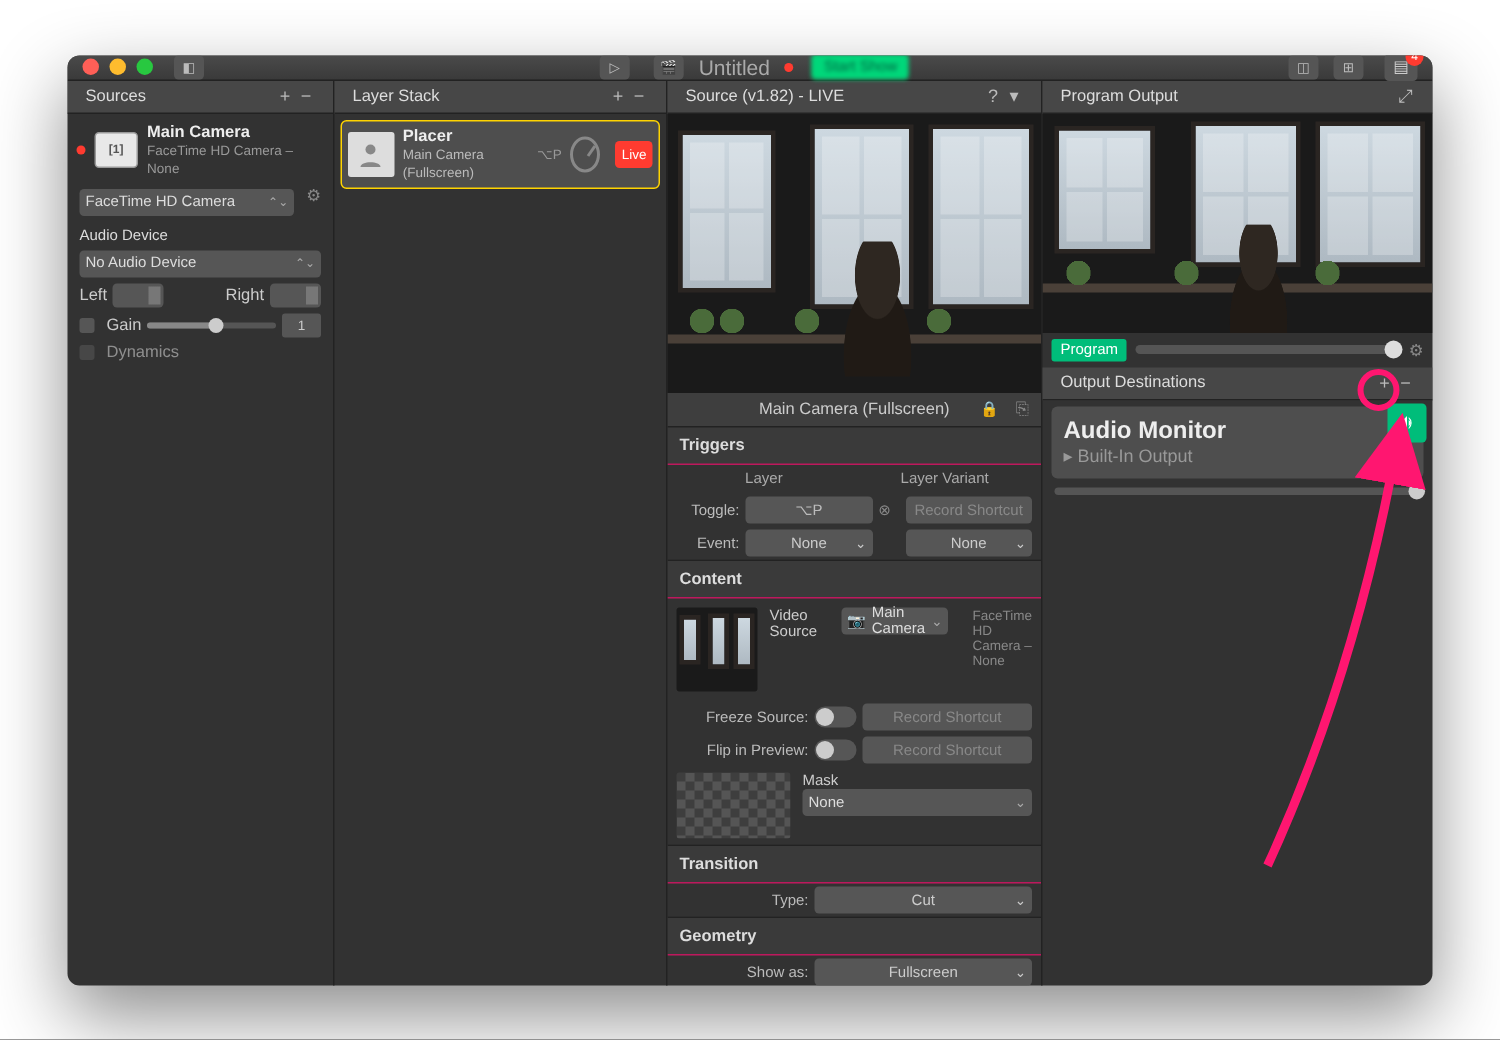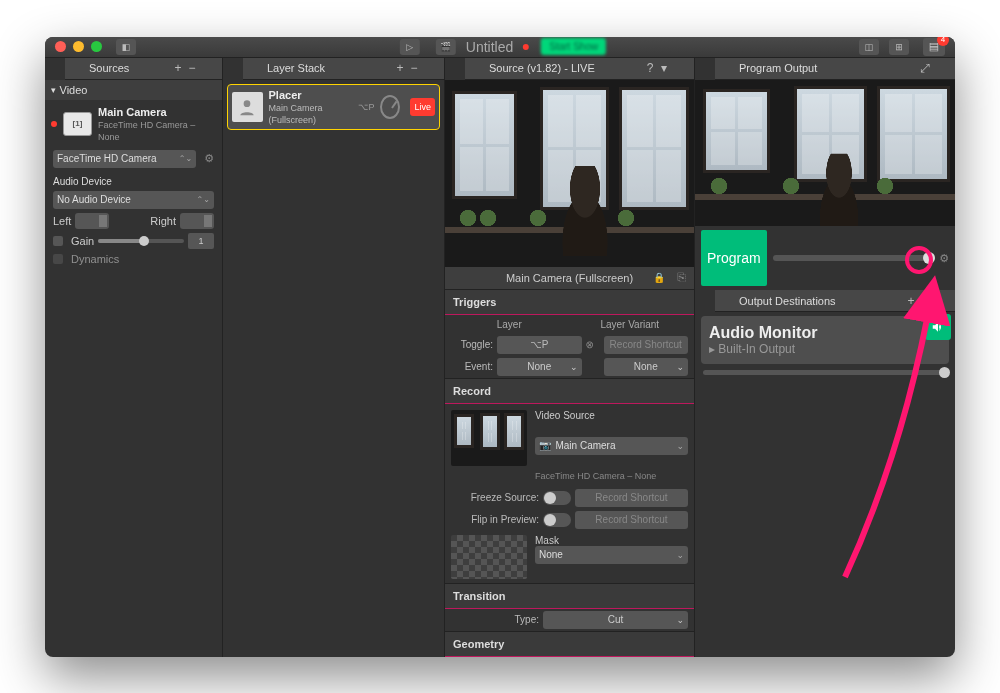--- a/index.html
+++ b/index.html
@@ -13,21 +13,21 @@
 .title-center { position:absolute; left:50%; transform:translateX(-50%); display:flex; align-items:center; gap:10px;}
 .title-txt { font-size:14px; color:#aaa; font-weight:400;}
 .title-right { position:absolute; right:10px; display:flex; gap:4px; align-items:center;}
 .rec-dot{width:6px;height:6px;background:#ff3b30;border-radius:50%;margin-right:2px}
 .start-btn{background:#00d77a;color:#064;padding:3px 8px;border-radius:3px;font-size:10px;font-weight:500;filter:blur(1.5px)}
 .badge-btn{width:22px;height:18px;background:#555;border-radius:3px;position:relative;display:flex;align-items:center;justify-content:center}
 .badge{position:absolute;top:-4px;right:-4px;background:#ff3b30;color:#fff;font-size:8px;width:12px;height:12px;border-radius:50%;display:flex;align-items:center;justify-content:center}
 .body { flex:1; display:flex; }
 .col { display:flex; flex-direction:column; border-right:1px solid #222;}
 .col-sources{width:178px}.col-layers{width:222px}.col-placer{width:250px}.col-output{flex:1;border-right:none}
-.panel-hdr { height:22px; background:#474747; display:flex; align-items:center; padding:0 24px; color:#ddd; font-size:11px; border-bottom:1px solid #222;margin-left:20px; }
+.panel-hdr { height:22px; background:#474747; display:flex; align-items:center; padding:0 12px; color:#ddd; font-size:11px; border-bottom:1px solid #222; }
 .panel-hdr .spacer{flex:1}
 .panel-hdr .pm{width:12px;text-align:center;color:#bbb;font-size:12px;margin-left:2px}
 .sub-hdr{height:20px;display:flex;align-items:center;padding:0 6px;background:#3e3e3e;color:#ddd;font-weight:500}
 .tri::before{content:"▾";margin-right:4px;font-size:9px}
 .src-item{display:flex;align-items:center;padding:6px;gap:6px}
 .rec-ind{width:6px;height:6px;background:#ff3b30;border-radius:50%}
 .cam-thumb{width:30px;height:24px;background:#e8e8e8;border-radius:3px;display:flex;align-items:center;justify-content:center;color:#555;font-size:8px;font-weight:bold;border:1px solid #999}
 .src-txt strong{display:block;color:#eee;font-size:11px}
 .src-txt span{font-size:9px;color:#999}
 .field-lbl{padding:6px 8px 2px;font-size:10px;color:#ddd;font-weight:500}
@@ -67,32 +67,32 @@
 .trigger-cols{display:flex;text-align:center;font-size:10px;color:#aaa;padding:4px}
 .trigger-cols div{flex:1}
 .trow{display:flex;align-items:center;padding:2px 6px;gap:4px;font-size:10px;color:#bbb}
 .trow .lbl{width:42px;text-align:right}
 .trow .inp{flex:1;height:18px;background:#565656;border-radius:3px;display:flex;align-items:center;justify-content:center;font-size:10px;color:#bbb}
 .trow .clr{width:14px;color:#888}
 .trow .sel{flex:1;height:18px;background:#565656;border-radius:3px;display:flex;align-items:center;justify-content:center;position:relative;font-size:10px;color:#ccc}
 .trow .sel::after{content:"⌄";position:absolute;right:4px;font-size:9px}
 .content-row{display:flex;padding:6px;gap:8px}
 .content-thumb{width:76px;height:56px;border-radius:2px;position:relative;overflow:hidden;background:#1a1a1a}
-.content-right{flex:1;display:flex;flex-direction:column;gap:16px}
+.content-right{flex:1;display:flex;gap:16px}
 .vs-lbl{font-size:10px;color:#ccc}
 .vs-sel{height:18px;background:#565656;border-radius:3px;display:flex;align-items:center;padding:0 4px;font-size:10px;color:#ddd;gap:4px}
 .vs-sel::after{content:"⌄";margin-left:auto;font-size:9px;color:#aaa}
 .vs-sub{font-size:9px;color:#888}
 .toggle{width:28px;height:14px;background:#565656;border-radius:7px;position:relative}
 .toggle::after{content:"";position:absolute;width:12px;height:12px;background:#ccc;border-radius:50%;left:1px;top:1px}
 .mask-row{display:flex;padding:4px 6px;gap:8px;align-items:flex-start}
 .checker{width:76px;height:44px;background:repeating-conic-gradient(#555 0 25%,#3e3e3e 0 50%) 0 0/12px 12px;border-radius:2px}
 .prog-slider{flex:1;height:6px;background:#555;border-radius:3px;margin:0 6px;position:relative}
 .prog-slider .k{position:absolute;width:12px;height:12px;background:#ddd;border-radius:50%;top:-3px;right:-2px}
-.prog-tag{background:#00bd7a;color:#fff;font-size:14px;padding:20px 6px;border-radius:2px}
+.prog-tag{background:#00bd7a;color:#fff;font-size:10px;padding:2px 6px;border-radius:2px}
 .audio-card{margin:4px 6px;background:#4e4e4e;border-radius:4px;padding:8px;display:flex;align-items:center;position:relative}
 .audio-txt strong{color:#eee;font-size:16px;display:block}
 .audio-txt span{font-size:12px;color:#999}
 .spk-btn{position:absolute;right:-2px;top:-2px;width:26px;height:26px;background:#00bd7a;border-radius:3px;display:flex;align-items:center;justify-content:center;color:#fff}
 .audio-slider{margin:2px 8px 6px;height:5px;background:#555;border-radius:3px;position:relative}
 .audio-slider .k{position:absolute;right:-3px;top:-3px;width:11px;height:11px;background:#ccc;border-radius:50%}
 .annot-circle{position:absolute;width:28px;height:28px;border:4px solid #ff1670;border-radius:50%;pointer-events:none}
 .annot-arrow{position:absolute;pointer-events:none}
 .scroll-area{overflow-y:auto;flex:1}
 .scroll-area::-webkit-scrollbar{width:12px}
@@ -129,30 +129,29 @@
 
   <div class="body">
 
     <div class="col col-sources">
       <div class="panel-hdr">
         <span>Sources</span>
         <span class="spacer"></span>
         <span class="pm">+</span>
         <span class="pm">−</span>
       </div>
-      <div class="sub-hdr tri">Video</div>
       <div class="src-item">
         <span class="rec-ind"></span>
         <div class="cam-thumb">[1]</div>
         <div class="src-txt">
           <strong>Main Camera</strong>
           <span>FaceTime HD Camera – None</span>
         </div>
       </div>
-      <div style="display:flex;align-items:center">
+      <div style="display:flex;">
         <div class="select" style="flex:1">
           <span>FaceTime HD Camera</span>
             <span class="chev">⌃⌄</span>
         </div>
         <span class="gear" style="margin-right:8px">⚙</span>
       </div>
       <div class="field-lbl">Audio Device</div>
       <div class="select">
         <span>No Audio Device</span>
           <span class="chev">⌃⌄</span>
@@ -260,21 +259,21 @@
             </div>
         <span class="clr">⊗</span>
         <div class="inp" style="color:#888">Record Shortcut</div>
       </div>
       <div class="trow">
         <span class="lbl">Event:</span>
         <div class="sel">None</div>
         <span style="width:14px"></span>
         <div class="sel">None</div>
       </div>
-      <div class="sec-hdr">Record</div>
+      <div class="sec-hdr">Content</div>
       <div class="content-row">
         <div class="content-thumb">
           <div class="window-shape" style="left:4%;top:8%;width:26%;height:60%">
                 <div class="panes">
                   <div></div>
                   <div></div>
                   <div></div>
                   <div></div>
                 </div>
               </div>
@@ -322,20 +321,24 @@
                 <span>None</span>
               </div>
         </div>
       </div>
       <div class="sec-hdr">Transition</div>
       <div class="trow">
         <span class="lbl" style="width:88px">Type:</span>
         <div class="sel" style="flex:1">Cut</div>
       </div>
       <div class="sec-hdr">Geometry</div>
+      <div class="trow">
+        <span class="lbl" style="width:88px">Show as:</span>
+        <div class="sel" style="flex:1">Fullscreen</div>
+      </div>
 
       </div>
     </div>
 
     <div class="col col-output">
       <div class="panel-hdr">
         <span>Program Output</span>
           <span class="spacer"></span>
         <span class="pm">⤢</span>
       </div>

